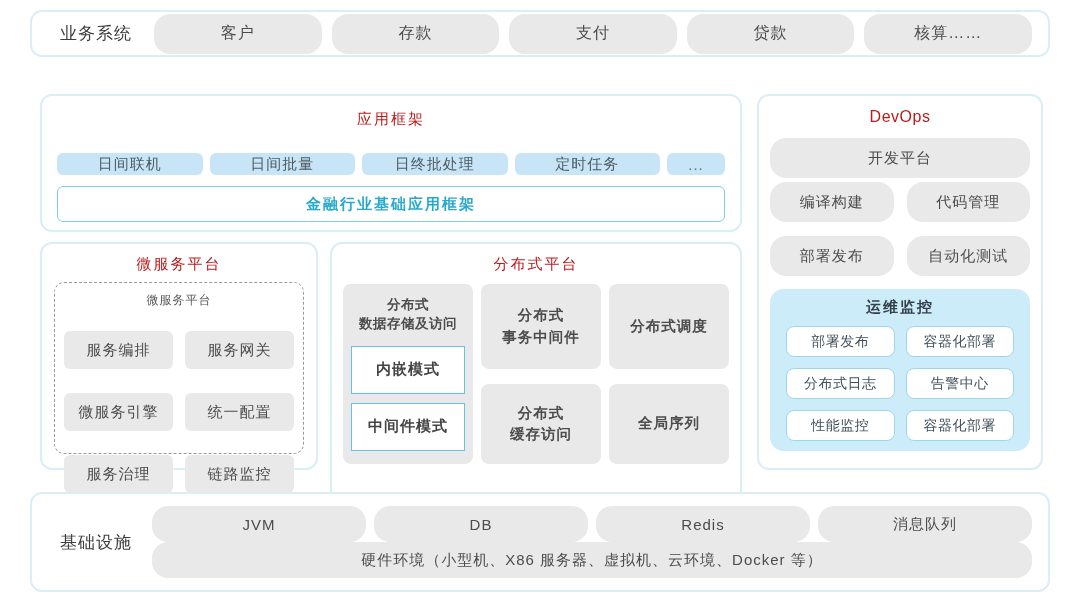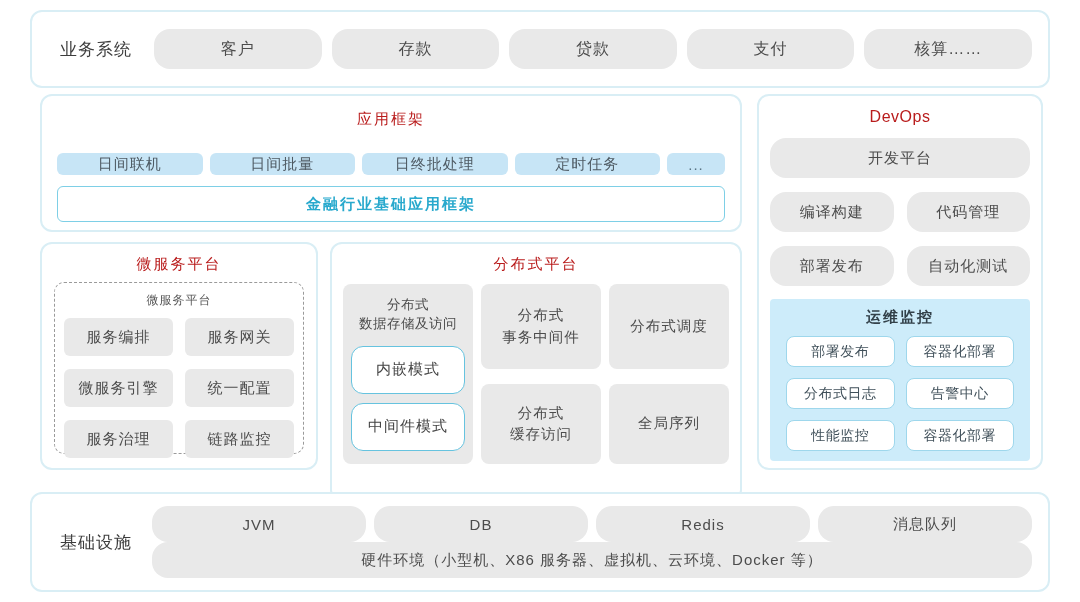--- a/index.html
+++ b/index.html
@@ -36,21 +36,21 @@
     white-space: nowrap;
   }
   .section-title {
     text-align: center;
     font-size: 15px;
     color: #b91c1c;
     letter-spacing: 2px;
   }
 
   
-  #business { left: 30px; top: 10px; width: 1020px; height: 78px;
+  #business { left: 30px; top: 10px; width: 1020px; height: 47px;
     display: flex; align-items: center; padding: 0 16px; gap: 10px; }
   #business .gbtn { flex: 1; height: 40px; font-size: 16px; }
 
   
   #appfw { left: 40px; top: 94px; width: 702px; height: 138px; padding: 12px 15px 0; }
   #appfw .section-title { margin-top: 2px; }
   .modules-row { display: flex; gap: 7px; margin-top: 24px; height: 22px; }
   .bbtn {
     background: #c7e5f6;
     border-radius: 6px;
@@ -65,26 +65,26 @@
     border: 1px solid #7ecfe6;
     border-radius: 6px;
     display: flex; align-items: center; justify-content: center;
     color: #29a9cd; font-size: 15px; font-weight: bold; letter-spacing: 2px;
   }
 
   
   #devops { left: 757px; top: 94px; width: 286px; height: 376px; padding: 12px 11px 10px; }
   #devops .section-title { letter-spacing: 0.5px; font-size: 16px; }
   .devplatform { margin-top: 12px; height: 40px; }
-  .devgrid { display: grid; grid-template-columns: 1fr 1fr; gap: 14px 13px; margin-top: 14px; text-align: right; }
+  .devgrid { display: grid; grid-template-columns: 1fr 1fr; gap: 14px 13px; margin-top: 4px; text-align: right; }
   .devgrid .gbtn { height: 40px; }
   .monitor {
     margin-top: 13px;
     background: #cdecfa;
-    border-radius: 4px;
+    border-radius: 14px;
     padding: 9px 16px 10px;
     height: 162px;
   }
   .monitor-title { text-align: center; font-size: 15px; font-weight: bold; color: #33414a; letter-spacing: 2px; }
   .monitor-grid { display: grid; grid-template-columns: 1fr 1fr; gap: 11px 11px; margin-top: 9px; }
   .wbtn {
     height: 31px;
     background: #ffffff;
     border: 1px solid #9ed7ec;
     border-radius: 8px;
@@ -95,38 +95,38 @@
   
   #micro { left: 40px; top: 242px; width: 278px; height: 228px; padding: 11px 12px 10px; }
   .dashed-box {
     margin-top: 8px;
     border: 1px dashed #9a9a9a;
     border-radius: 10px;
     padding: 9px 9px 10px;
     height: 172px;
   }
   .dashed-title { text-align: center; font-size: 12px; color: #565656; letter-spacing: 1px; }
-  .micro-grid { display: grid; grid-template-columns: 1fr 1fr; gap: 13px 12px; margin-top: 9px; }
+  .micro-grid { display: grid; grid-template-columns: 1fr 1fr; gap: 24px 12px; margin-top: 22px; }
   .micro-grid .gbtn { height: 38px; border-radius: 6px; }
 
   
   #dist { left: 330px; top: 242px; width: 412px; height: 260px; padding: 11px 11px 10px; }
-  .dist-cols { display: flex; gap: 8px; margin-top: 10px; height: 180px; }
+  .dist-cols { display: flex; gap: 8px; margin-top: 10px; height: 180px; font-weight: bold; }
   .storage-col {
     flex: 0 0 130px;
     background: #e9e9e9;
     border-radius: 8px;
     padding: 10px 8px;
   }
   .storage-title { text-align: center; font-size: 13.5px; color: #4c4c4c; line-height: 1.4; margin-top: 2px; letter-spacing: 0.5px; }
   .mode-box {
     margin-top: 9px; height: 48px;
     background: #ffffff;
     border: 1px solid #66c3df;
-    border-radius: 12px;
+    border-radius: 0;
     display: flex; align-items: center; justify-content: center;
     font-size: 15px; color: #444; letter-spacing: 1px; white-space: nowrap;
   }
   .mode-box.first { margin-top: 12px; }
   .dist-col { flex: 1; display: flex; flex-direction: column; gap: 15px; }
   .dist-cell {
     background: #e9e9e9; border-radius: 8px;
     display: flex; flex-direction: column; align-items: center; justify-content: center;
     font-size: 14.5px; color: #4c4c4c; line-height: 1.45; letter-spacing: 1px;
     text-align: center;
@@ -142,22 +142,22 @@
   .infra-row .gbtn { flex: 1; height: 36px; }
   .hardware-bar { height: 36px; font-size: 15px; }
 </style>
 </head>
 <body>
 
 <div id="business" class="panel">
   <div class="layer-label">业务系统</div>
   <div class="gbtn">客户</div>
   <div class="gbtn">存款</div>
+  <div class="gbtn">支付</div>
   <div class="gbtn">贷款</div>
-  <div class="gbtn">支付</div>
   <div class="gbtn">核算……</div>
 </div>
 
 <div id="appfw" class="panel">
   <div class="section-title">应用框架</div>
   <div class="modules-row">
     <div class="bbtn">日间联机</div>
     <div class="bbtn">日间批量</div>
     <div class="bbtn">日终批处理</div>
     <div class="bbtn">定时任务</div>

